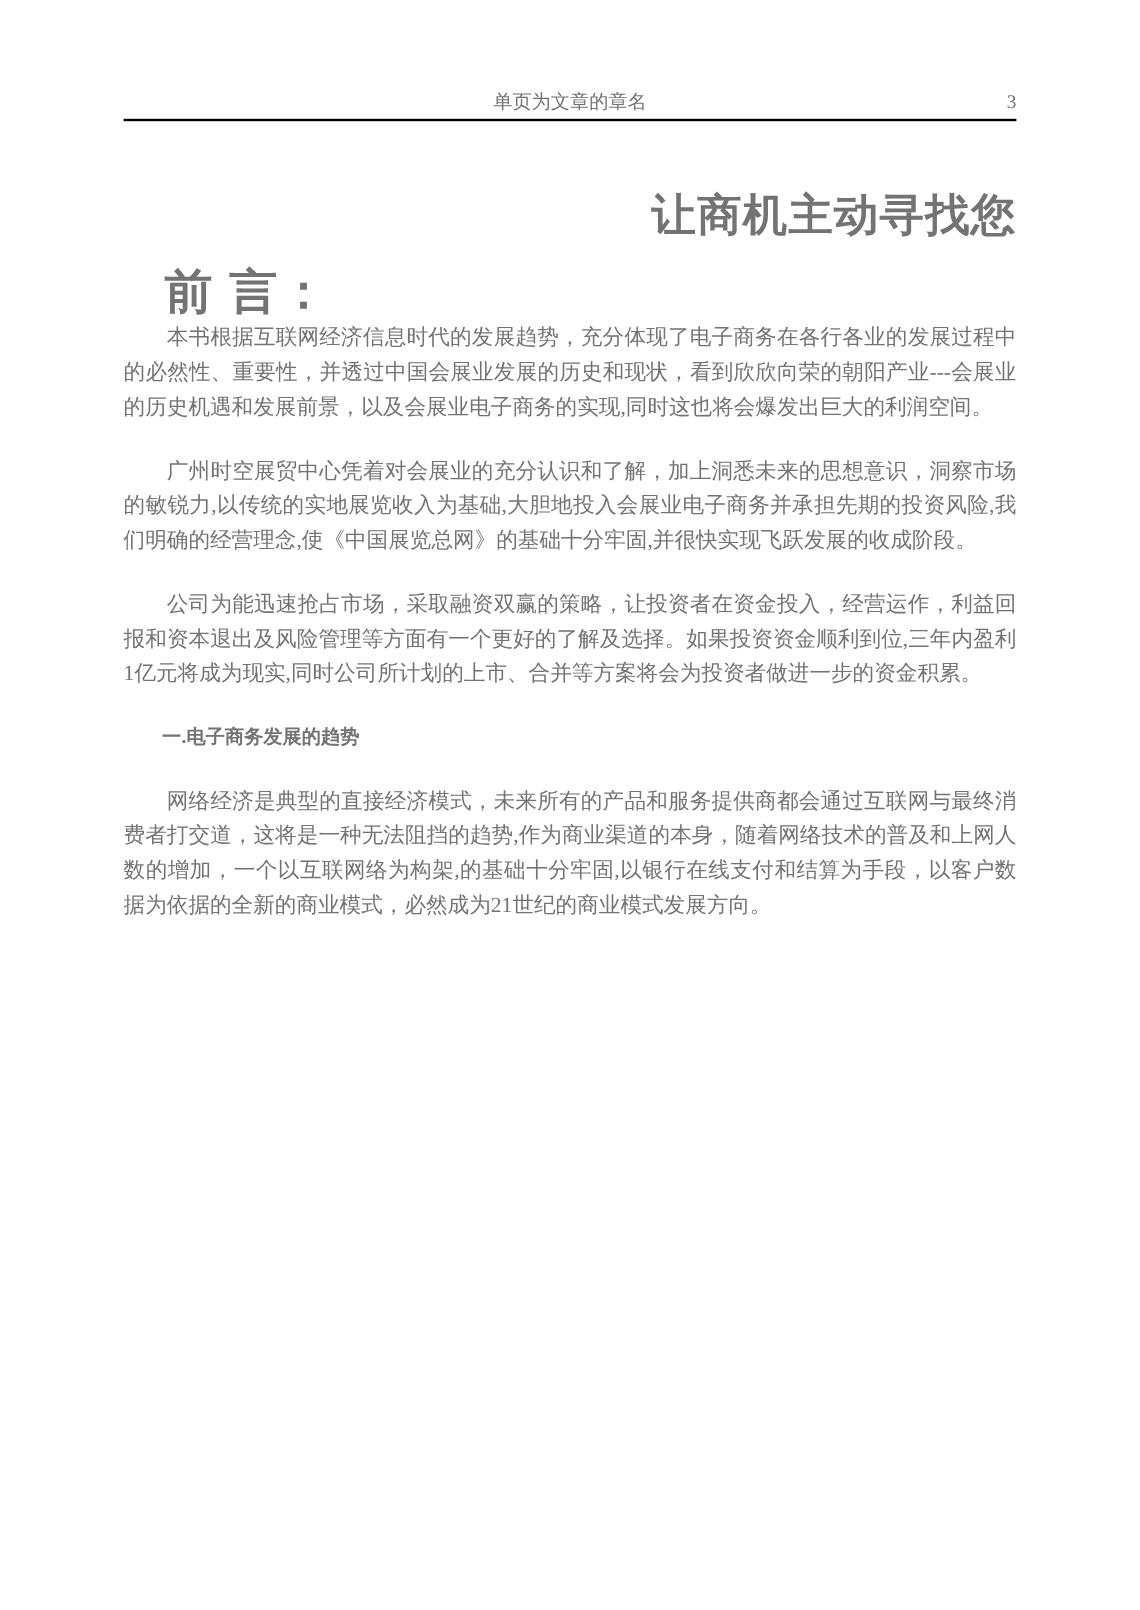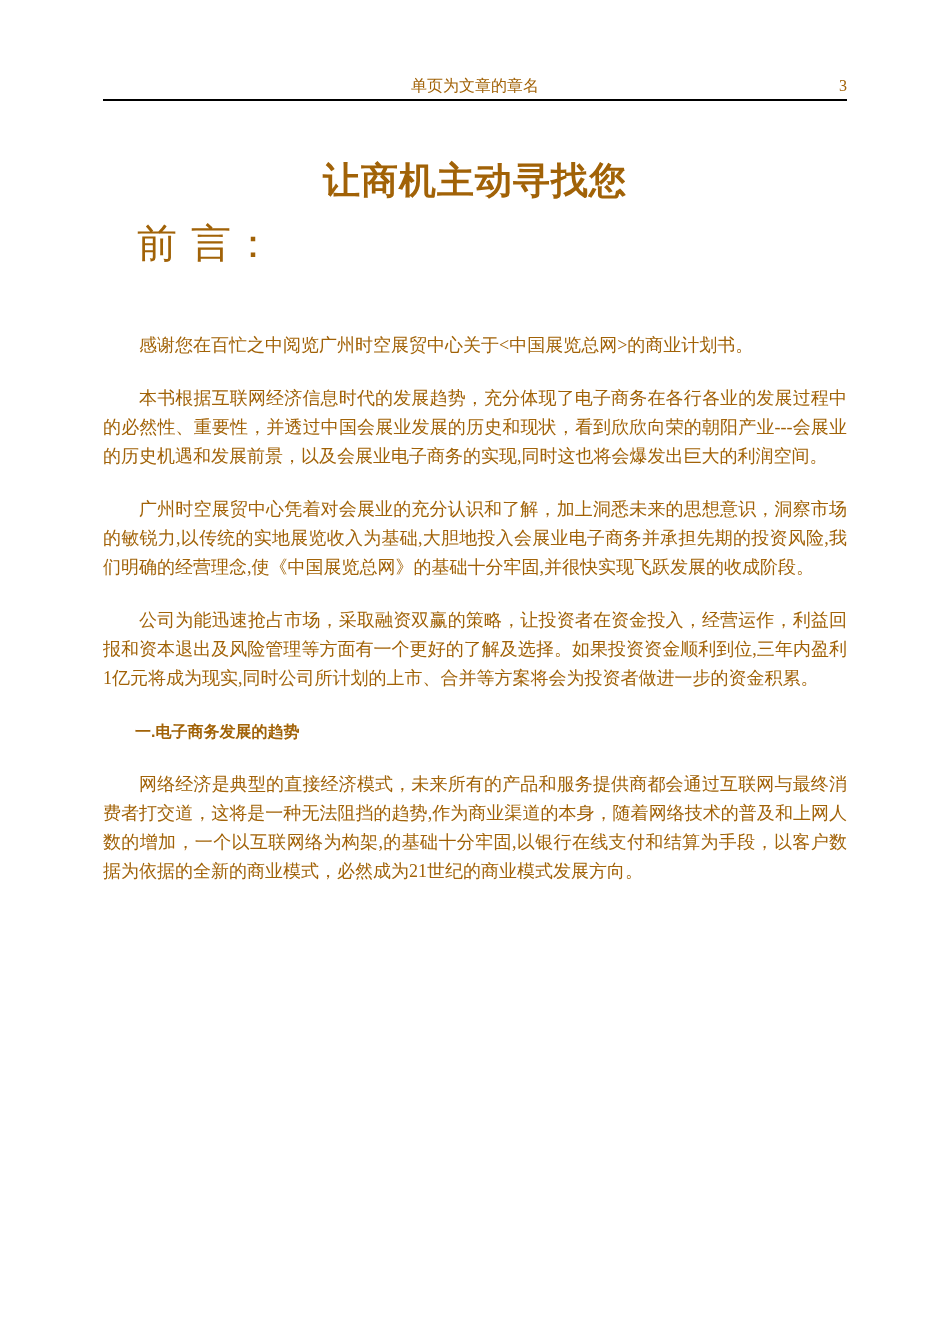--- a/index.html
+++ b/index.html
@@ -8,21 +8,21 @@
     background: #ffffff;
   }
   .page {
     position: relative;
     width: 950px;
     height: 982px;
     margin: 0 auto;
     background: #ffffff;
     box-sizing: border-box;
     padding: 76px 103px 40px 103px;
-    color: #a16207;
+    color: #737373;
     font-family: "Liberation Serif", "DejaVu Serif", serif;
     overflow: hidden;
   }
   .running-header {
     position: relative;
     text-align: center;
     font-size: 16px;
     line-height: 20px;
     height: 20px;
   }
@@ -32,31 +32,31 @@
     top: 0;
   }
   .header-rule {
     border: 0;
     border-bottom: 2px solid #000000;
     margin: 3px 0 0 0;
     height: 0;
   }
   .main-title {
     margin: 58px 0 0 0;
-    text-align: center;
+    text-align: right;
     font-size: 37px;
     line-height: 1.2;
     font-weight: bold;
     letter-spacing: 1px;
   }
   .preface-heading {
     margin: 18px 0 0 34px;
     font-size: 40px;
     line-height: 1.15;
-    font-weight: normal;
+    font-weight: bold;
     letter-spacing: 2px;
   }
   .body-paragraph {
     margin: 0 0 24px 0;
     font-size: 18px;
     line-height: 29px;
     text-align: justify;
     text-justify: inter-ideograph;
     text-indent: 2em;
   }
@@ -80,21 +80,20 @@
   <div class="running-header">
     <span class="header-title">单页为文章的章名</span>
     <span class="page-number">3</span>
   </div>
   <hr class="header-rule">
 
   <h1 class="main-title">让商机主动寻找您</h1>
 
   <h2 class="preface-heading">前 言：</h2>
 
-  <p class="body-paragraph first">感谢您在百忙之中阅览广州时空展贸中心关于&lt;中国展览总网&gt;的商业计划书。</p>
 
   <p class="body-paragraph">本书根据互联网经济信息时代的发展趋势，充分体现了电子商务在各行各业的发展过程中的必然性、重要性，并透过中国会展业发展的历史和现状，看到欣欣向荣的朝阳产业---会展业的历史机遇和发展前景，以及会展业电子商务的实现,同时这也将会爆发出巨大的利润空间。</p>
 
   <p class="body-paragraph">广州时空展贸中心凭着对会展业的充分认识和了解，加上洞悉未来的思想意识，洞察市场的敏锐力,以传统的实地展览收入为基础,大胆地投入会展业电子商务并承担先期的投资风险,我们明确的经营理念,使《中国展览总网》的基础十分牢固,并很快实现飞跃发展的收成阶段。</p>
 
   <p class="body-paragraph">公司为能迅速抢占市场，采取融资双赢的策略，让投资者在资金投入，经营运作，利益回报和资本退出及风险管理等方面有一个更好的了解及选择。如果投资资金顺利到位,三年内盈利1亿元将成为现实,同时公司所计划的上市、合并等方案将会为投资者做进一步的资金积累。</p>
 
   <h3 class="section-heading">一.电子商务发展的趋势</h3>
 
 

